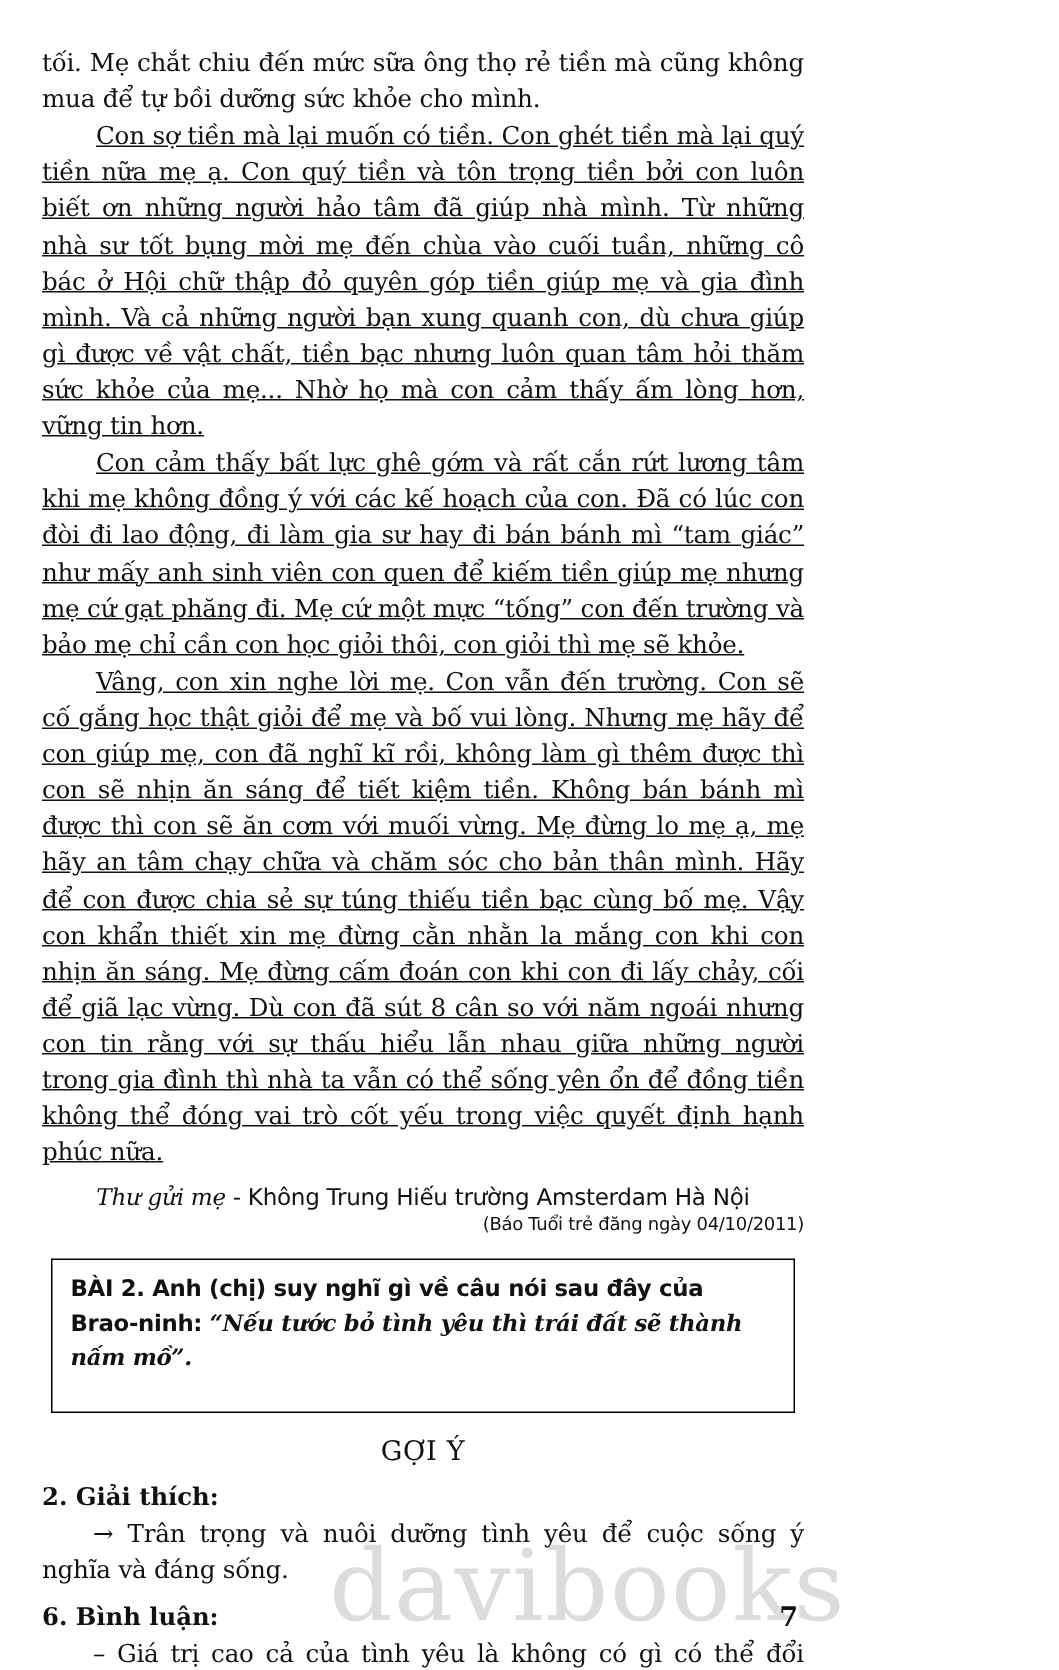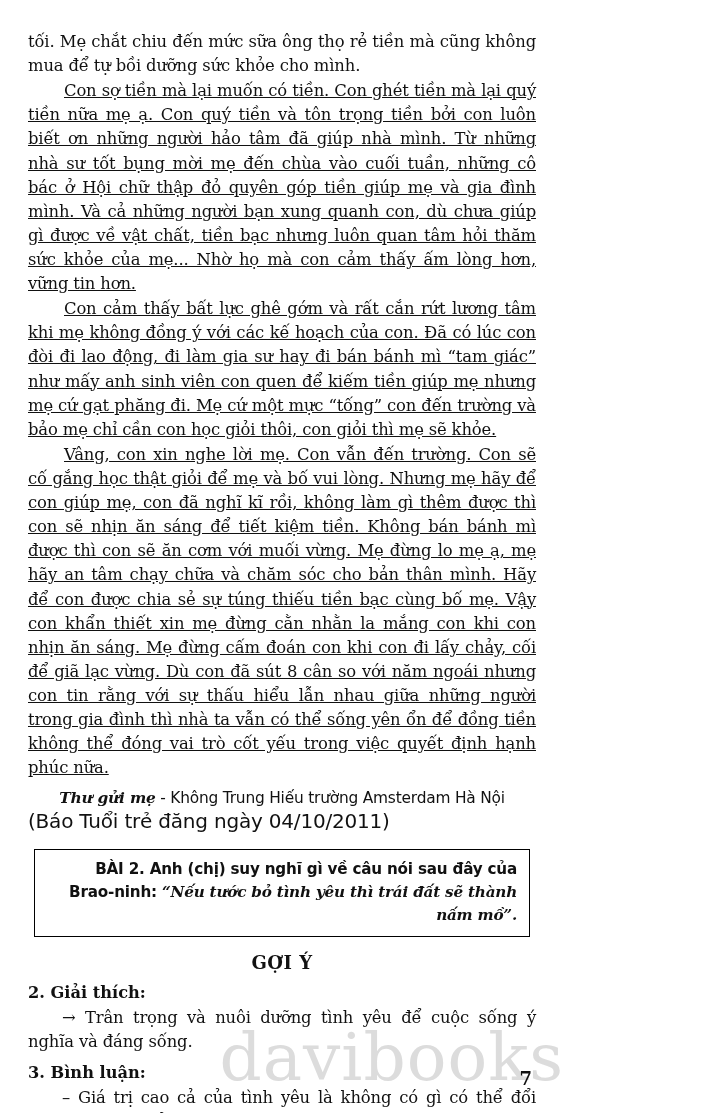--- a/index.html
+++ b/index.html
@@ -38,53 +38,53 @@
   .sig {
     font-family: "DejaVu Sans", sans-serif;
     font-size: 15.4px;
     text-align: center;
     margin-top: 9px;
     letter-spacing: -0.2px;
   }
   .sig .title {
     font-family: "DejaVu Serif", serif;
     font-style: italic;
-    font-weight: bold;
+    font-weight: normal;
   }
   .sig2 {
     font-family: "DejaVu Sans", sans-serif;
-    font-size: 20px;
-    text-align: left;
+    font-size: 12px;
+    text-align: right;
     margin-top: 2px;
     letter-spacing: -0.2px;
   }
   .exercise-box {
     margin: 16px 6px 0 6px;
     border: 1.6px solid #000;
-    padding: 8px 12px 9px 12px;
+    padding: 8px 12px 24px 12px;
     font-family: "DejaVu Sans", sans-serif;
     font-weight: bold;
     font-size: 15.2px;
     line-height: 1.5;
-    text-align: right;
+    text-align: left;
     letter-spacing: -0.2px;
   }
   .exercise-box .lead {
     display: inline;
   }
   .exercise-box .quote {
     display: inline;
     font-family: "DejaVu Serif", serif;
     font-style: italic;
     font-weight: bold;
   }
   .section-title {
     text-align: center;
     font-family: "DejaVu Serif", serif;
-    font-weight: bold;
+    font-weight: normal;
     font-size: 18px;
     letter-spacing: 0.5px;
     margin: 15px 0 10px 0;
   }
   .heading {
     font-family: "DejaVu Serif", serif;
     font-weight: bold;
     font-size: 16.2px;
     margin: 9px 0 4px 0;
   }
@@ -147,21 +147,21 @@
 
   <div class="exercise-box">
     <span class="lead">BÀI 2. Anh (chị) suy nghĩ gì về câu nói sau đây của Brao-ninh: </span><span class="quote">“Nếu tước bỏ tình yêu thì trái đất sẽ thành nấm mồ”.</span>
   </div>
 
   <div class="section-title">GỢI Ý</div>
 
   <div class="heading">2. Giải thích:</div>
   <p class="bullet">→ Trân trọng và nuôi dưỡng tình yêu để cuộc sống ý nghĩa và đáng sống.</p>
 
-  <div class="heading">3. Bình luận:</div>
+  <div class="heading">6. Bình luận:</div>
   <p class="bullet">– Giá trị cao cả của tình yêu là không có gì có thể đổi được. Những biểu kiệm tình yêu.</p>
   <p class="bullet">+ Nhưng yêu lứa đôi.</p>
 
   <div class="watermark">
     <div class="wm-main">davibooks</div>
   </div>
 
   <div class="page-number">7</div>
 </div>
 

